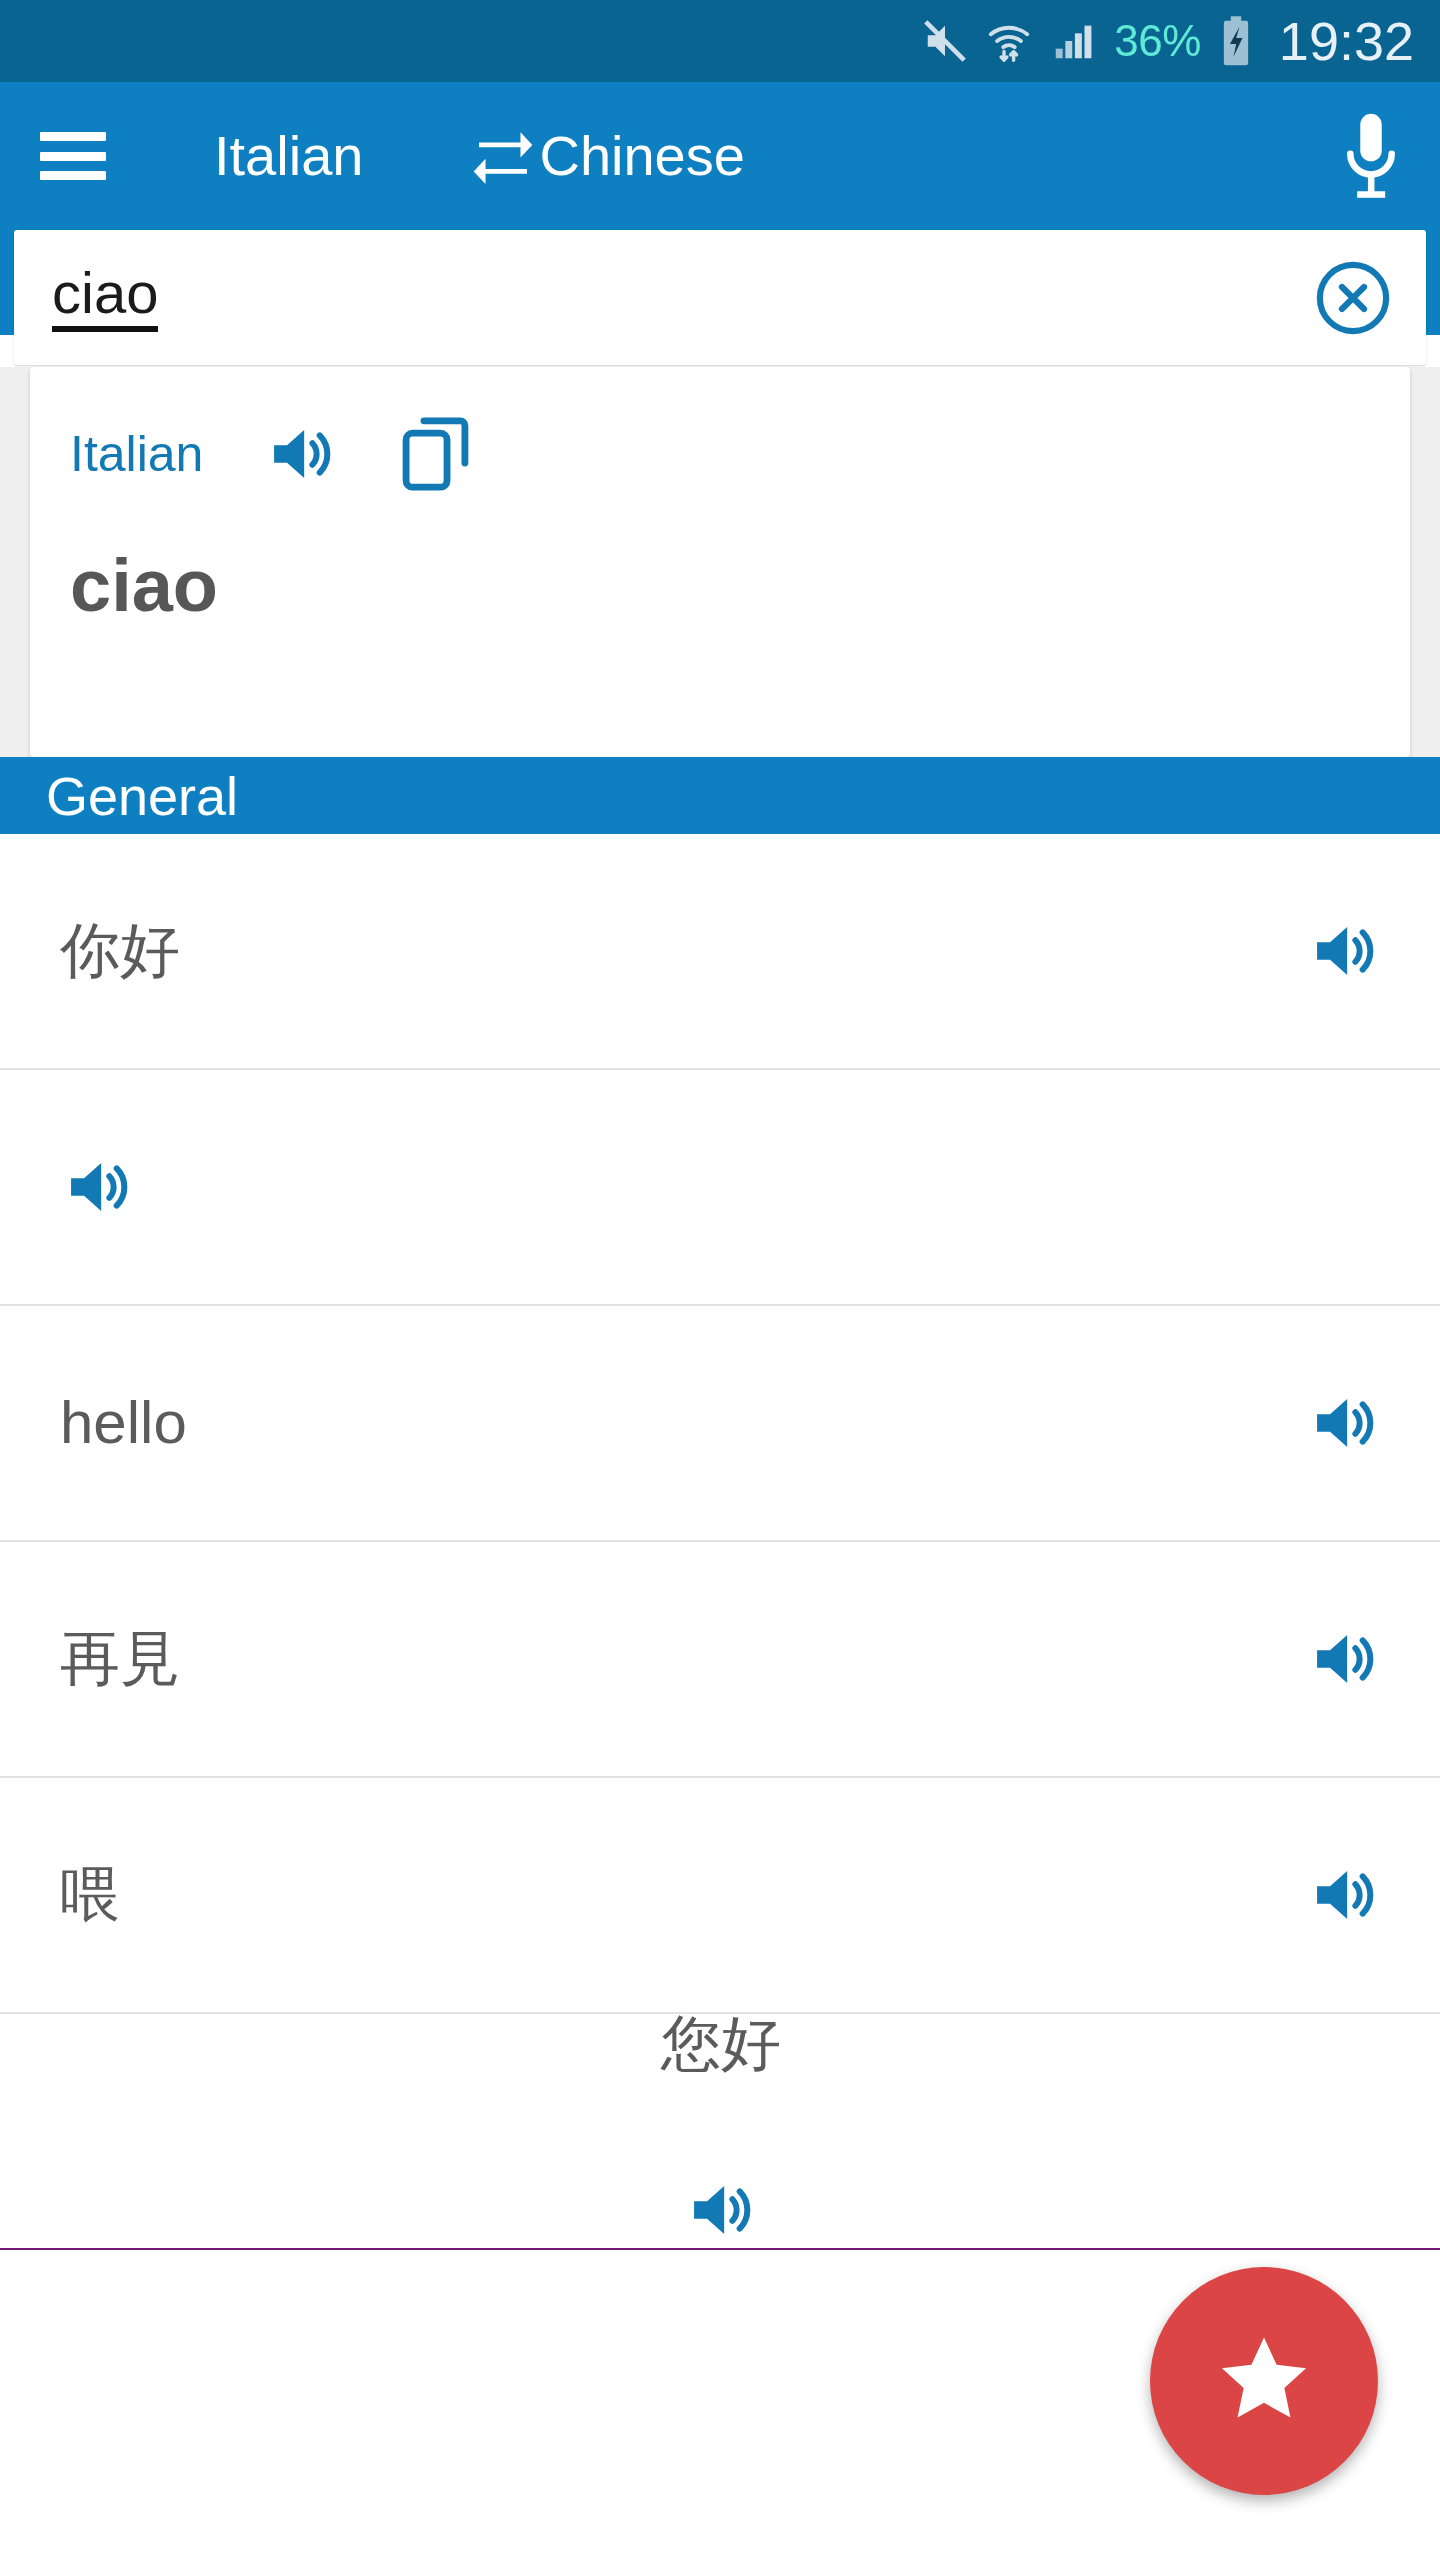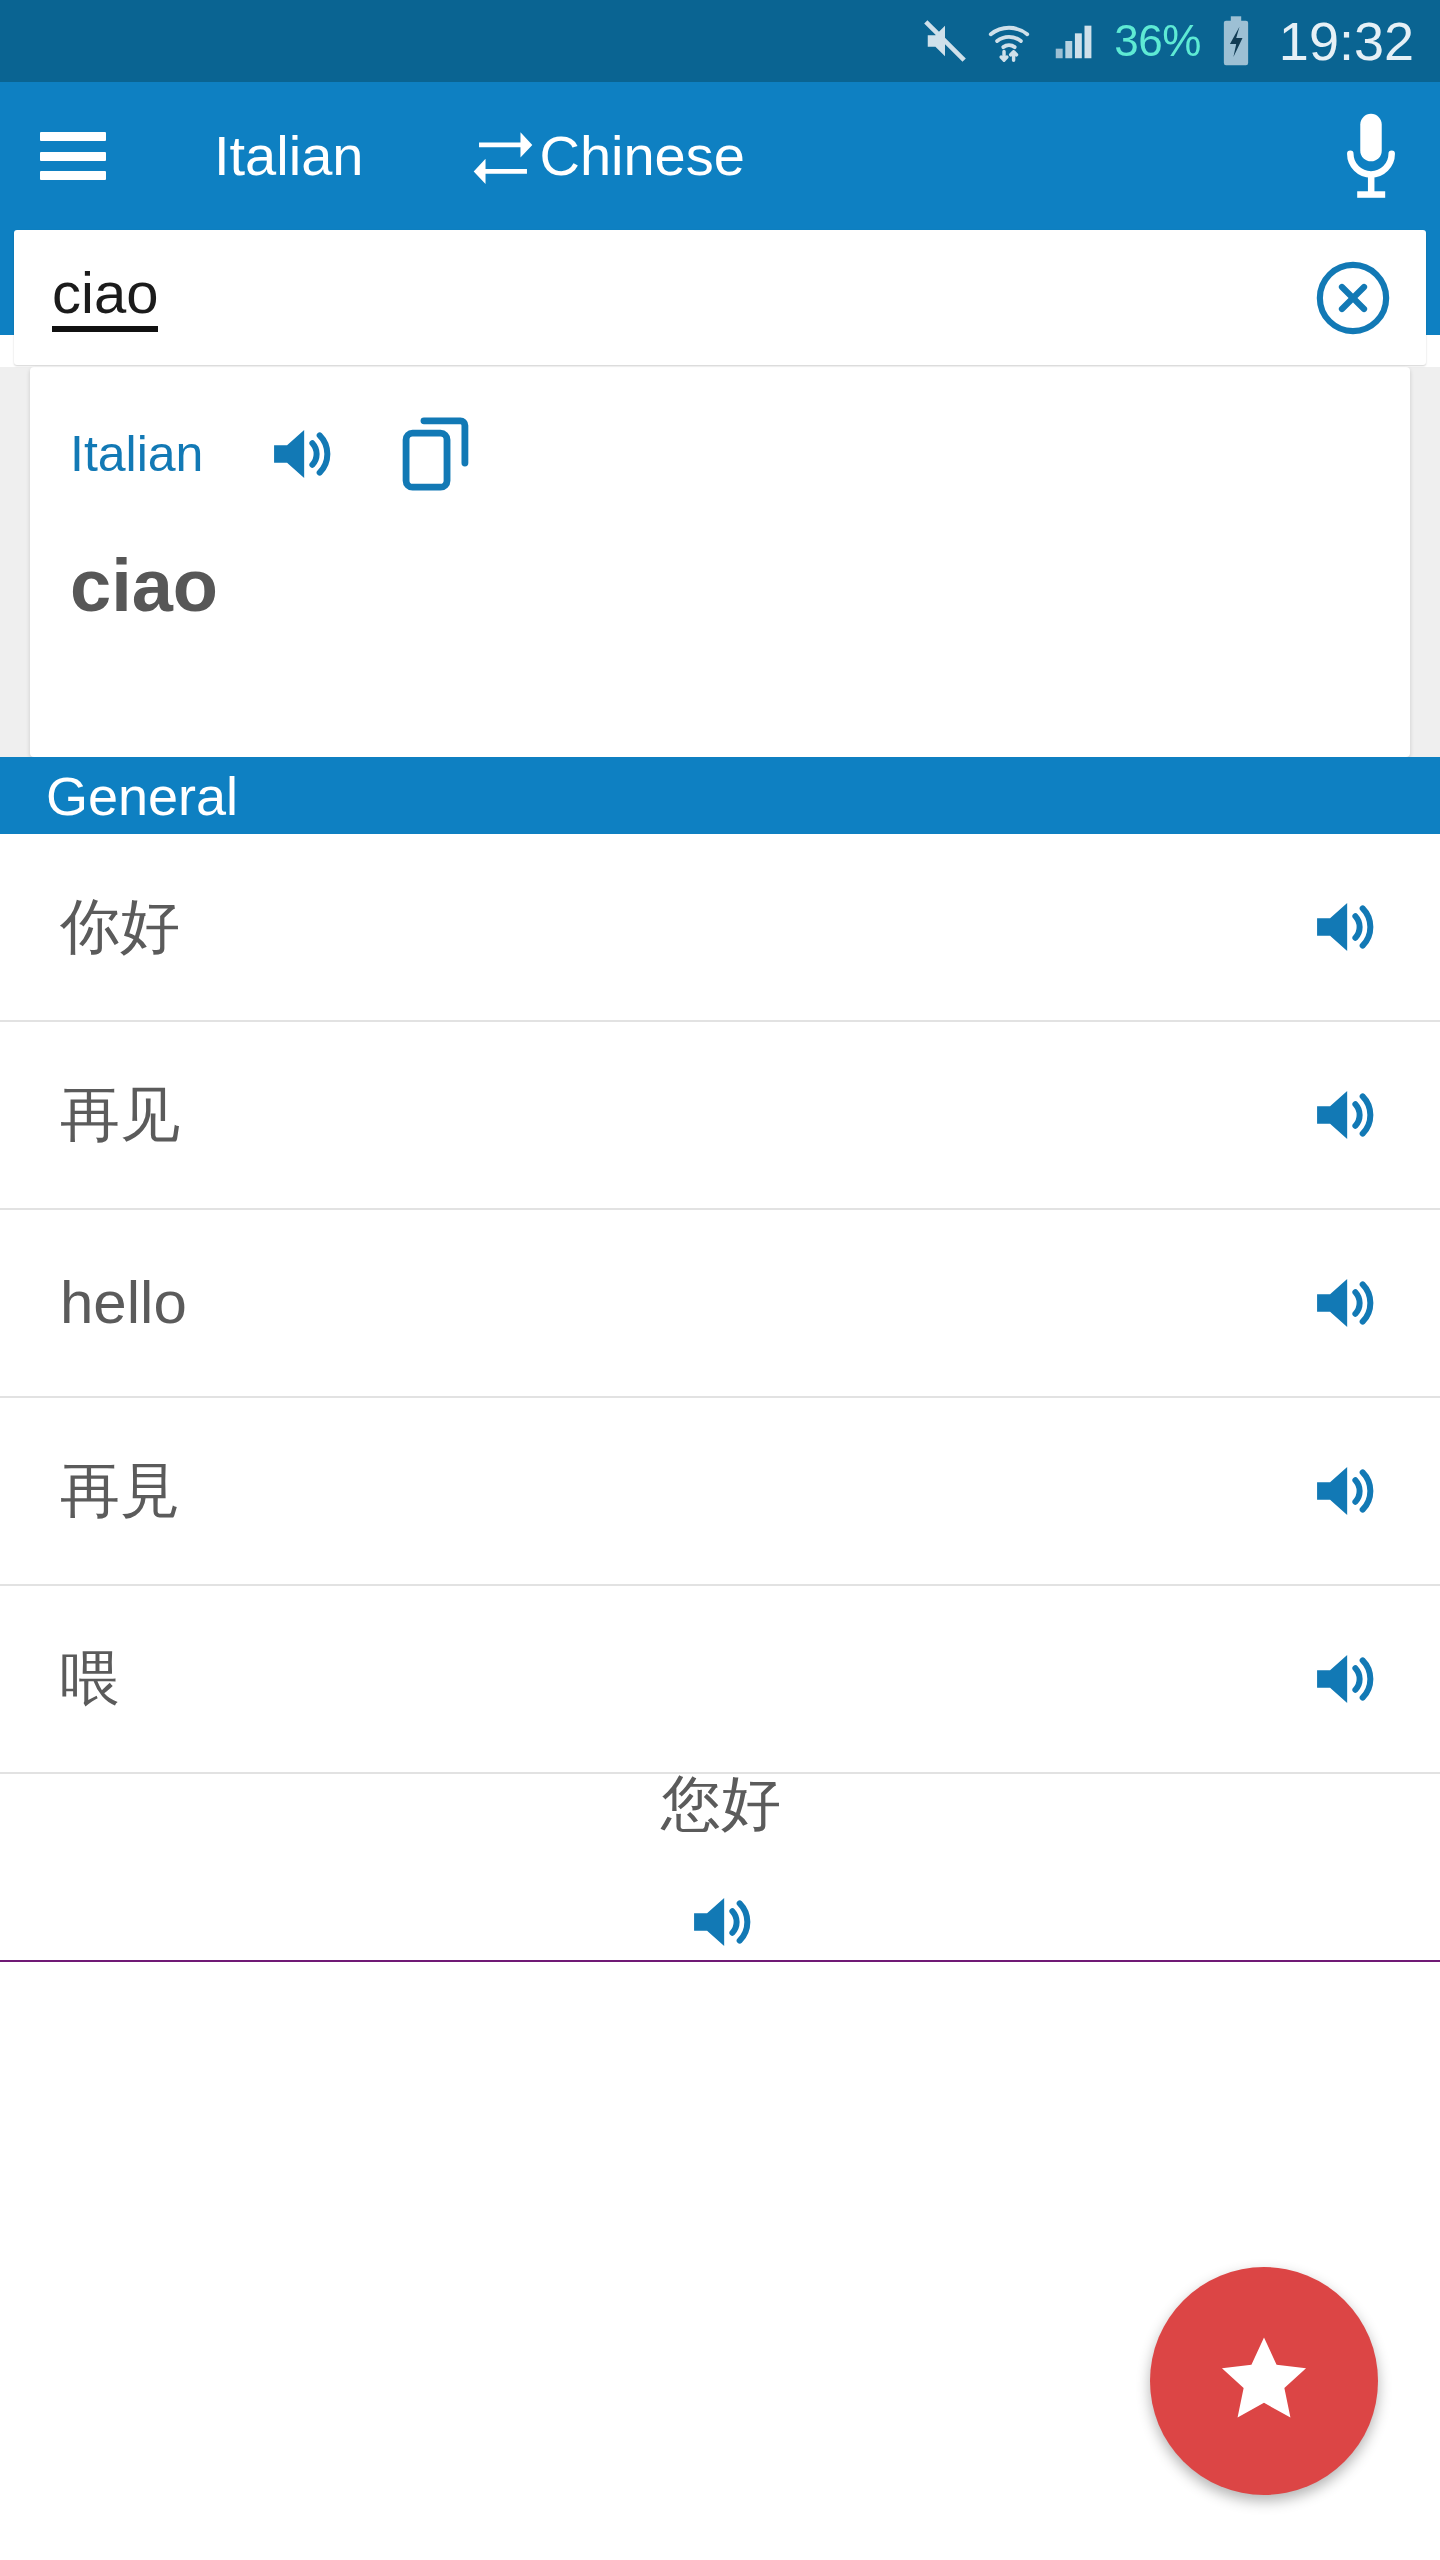--- a/index.html
+++ b/index.html
@@ -152,21 +152,21 @@
   }
   .section-title{
     color:#ffffff;
     font-size:54px;
     line-height:1;
   }
 
   
   .list{ background:#ffffff; }
   .row{
-    height:188px;
+    height:236px;
     display:flex;
     align-items:center;
     padding:0 58px 0 60px;
     border-bottom:2px solid #e2e2e2;
     position:relative;
   }
   .row:last-child{ border-bottom:2px solid #701a75;flex-direction:column; }
   .row-text{
     font-size:60px;
     color:#5b5b5b;
@@ -298,21 +298,20 @@
     <span class="row-text">你好</span>
     <span class="icon-btn">
       <svg width="76" height="76" viewBox="0 0 24 24">
         <path d="M3.5 9.2 h4.1 L13 4.4 v15.2 L7.6 14.8 H3.5 z" fill="#1279b5"></path>
         <path d="M15.6 8.6 a5 5 0 0 1 0 6.8" stroke="#1279b5" stroke-width="1.9" fill="none" stroke-linecap="round"></path>
         <path d="M17.9 6.1 a8.4 8.4 0 0 1 0 11.8" stroke="#1279b5" stroke-width="1.9" fill="none" stroke-linecap="round"></path>
       </svg>
     </span>
   </div>
   <div class="row">
-    <span class="row-text">再见</span>
     <span class="icon-btn">
       <svg width="76" height="76" viewBox="0 0 24 24">
         <path d="M3.5 9.2 h4.1 L13 4.4 v15.2 L7.6 14.8 H3.5 z" fill="#1279b5"></path>
         <path d="M15.6 8.6 a5 5 0 0 1 0 6.8" stroke="#1279b5" stroke-width="1.9" fill="none" stroke-linecap="round"></path>
         <path d="M17.9 6.1 a8.4 8.4 0 0 1 0 11.8" stroke="#1279b5" stroke-width="1.9" fill="none" stroke-linecap="round"></path>
       </svg>
     </span>
   </div>
   <div class="row">
     <span class="row-text">hello</span>

